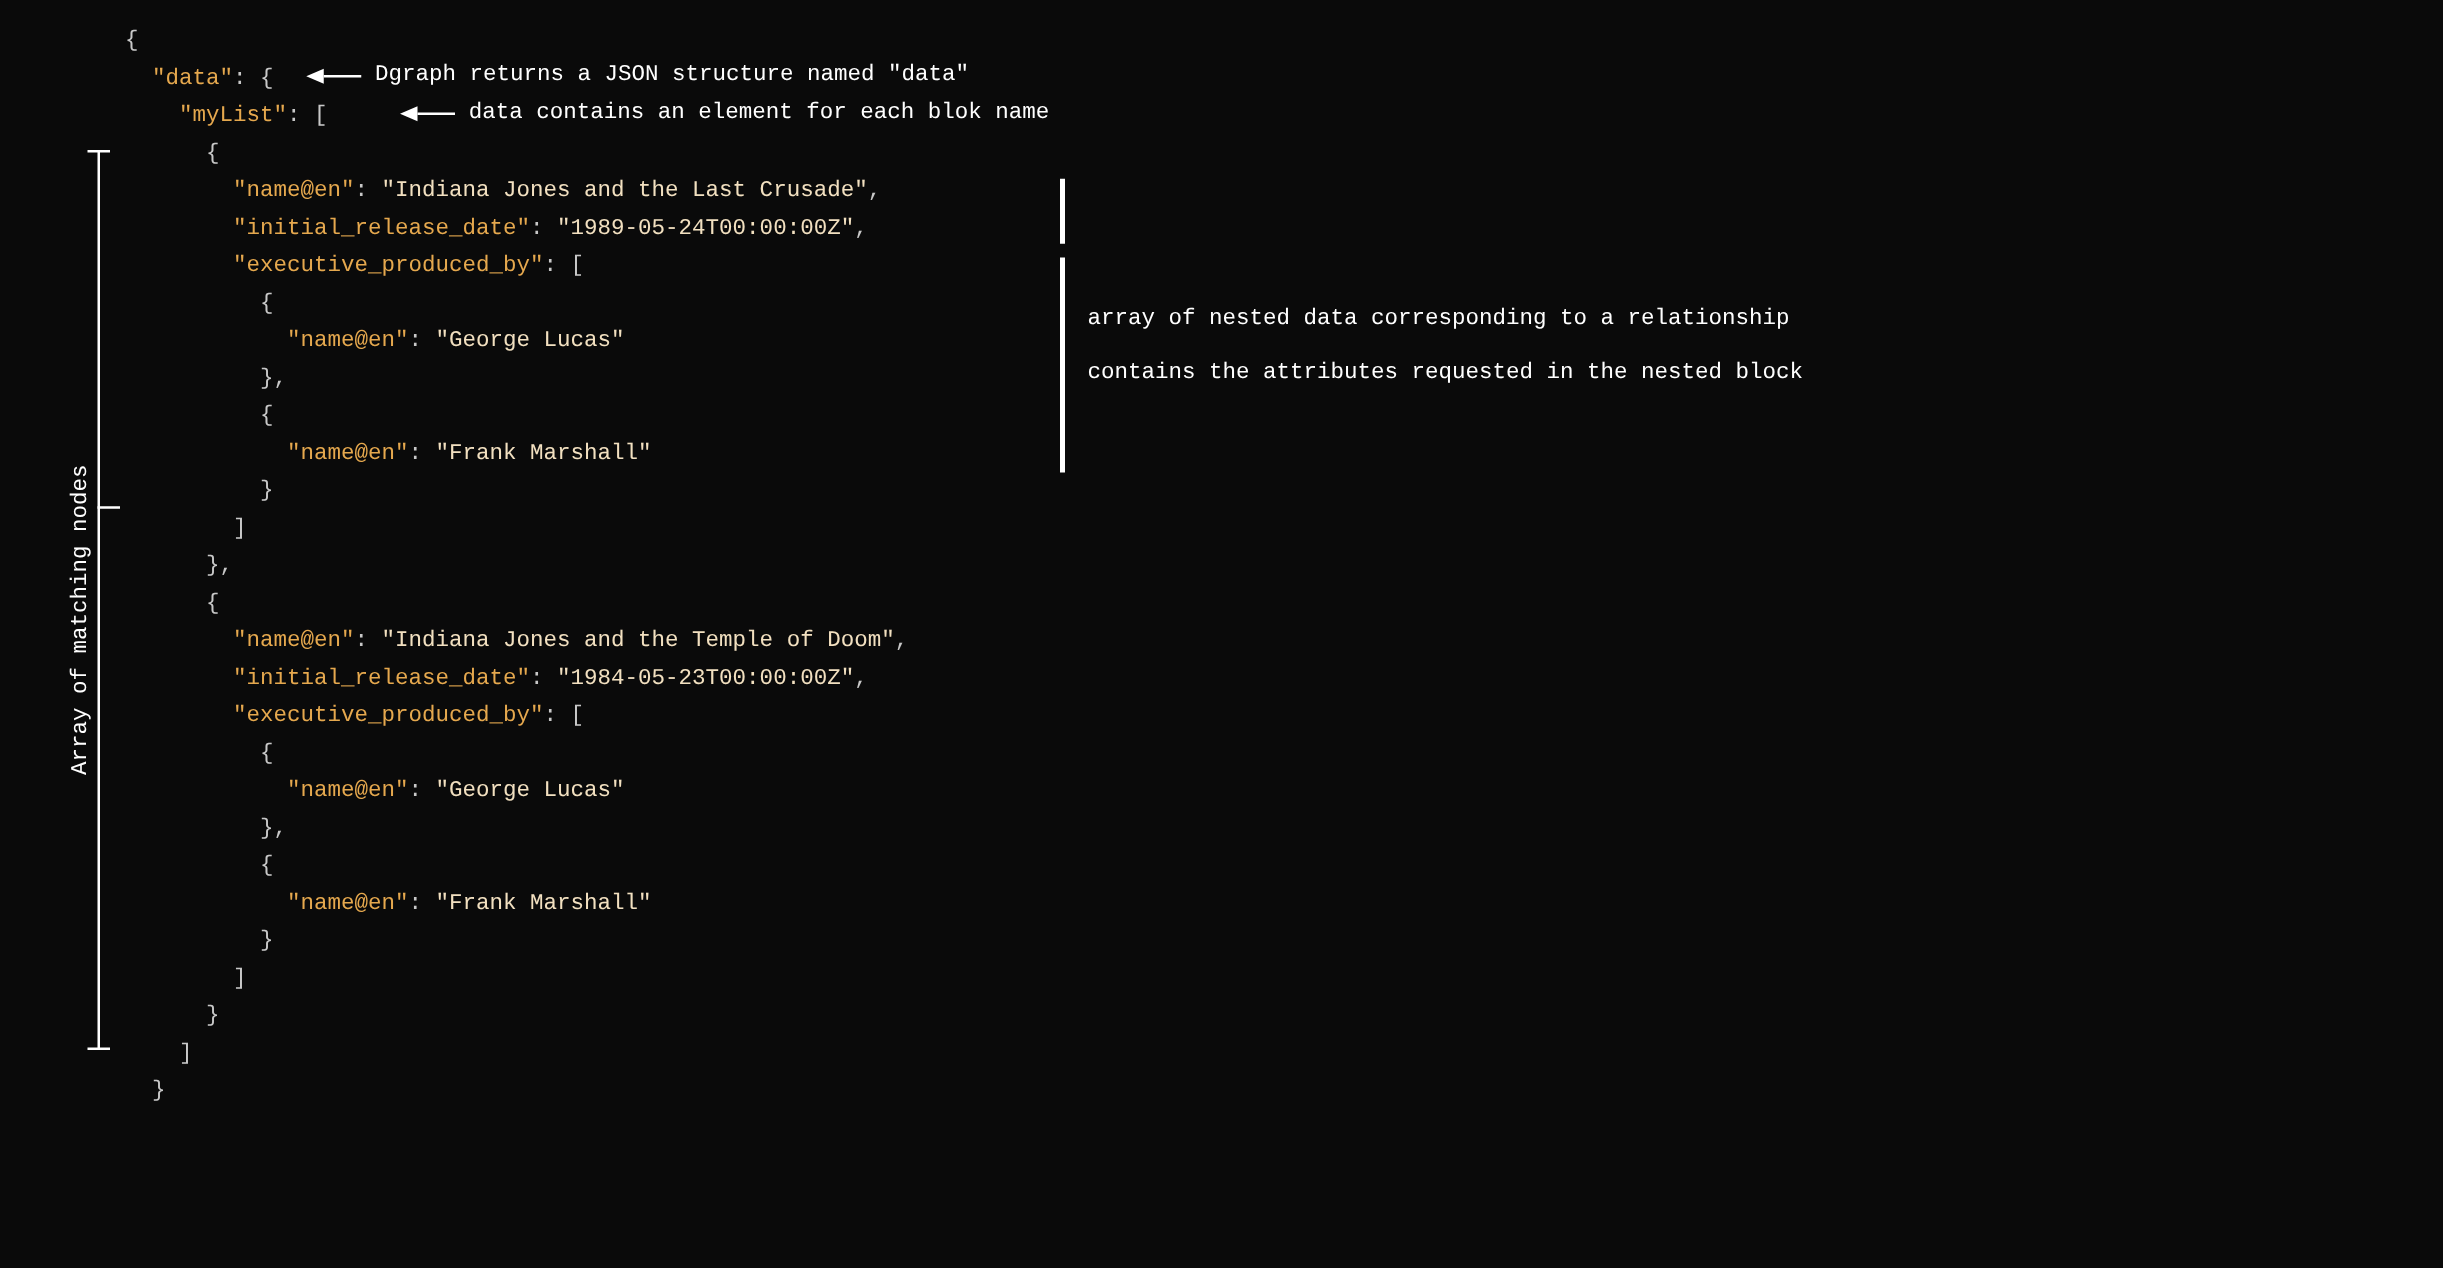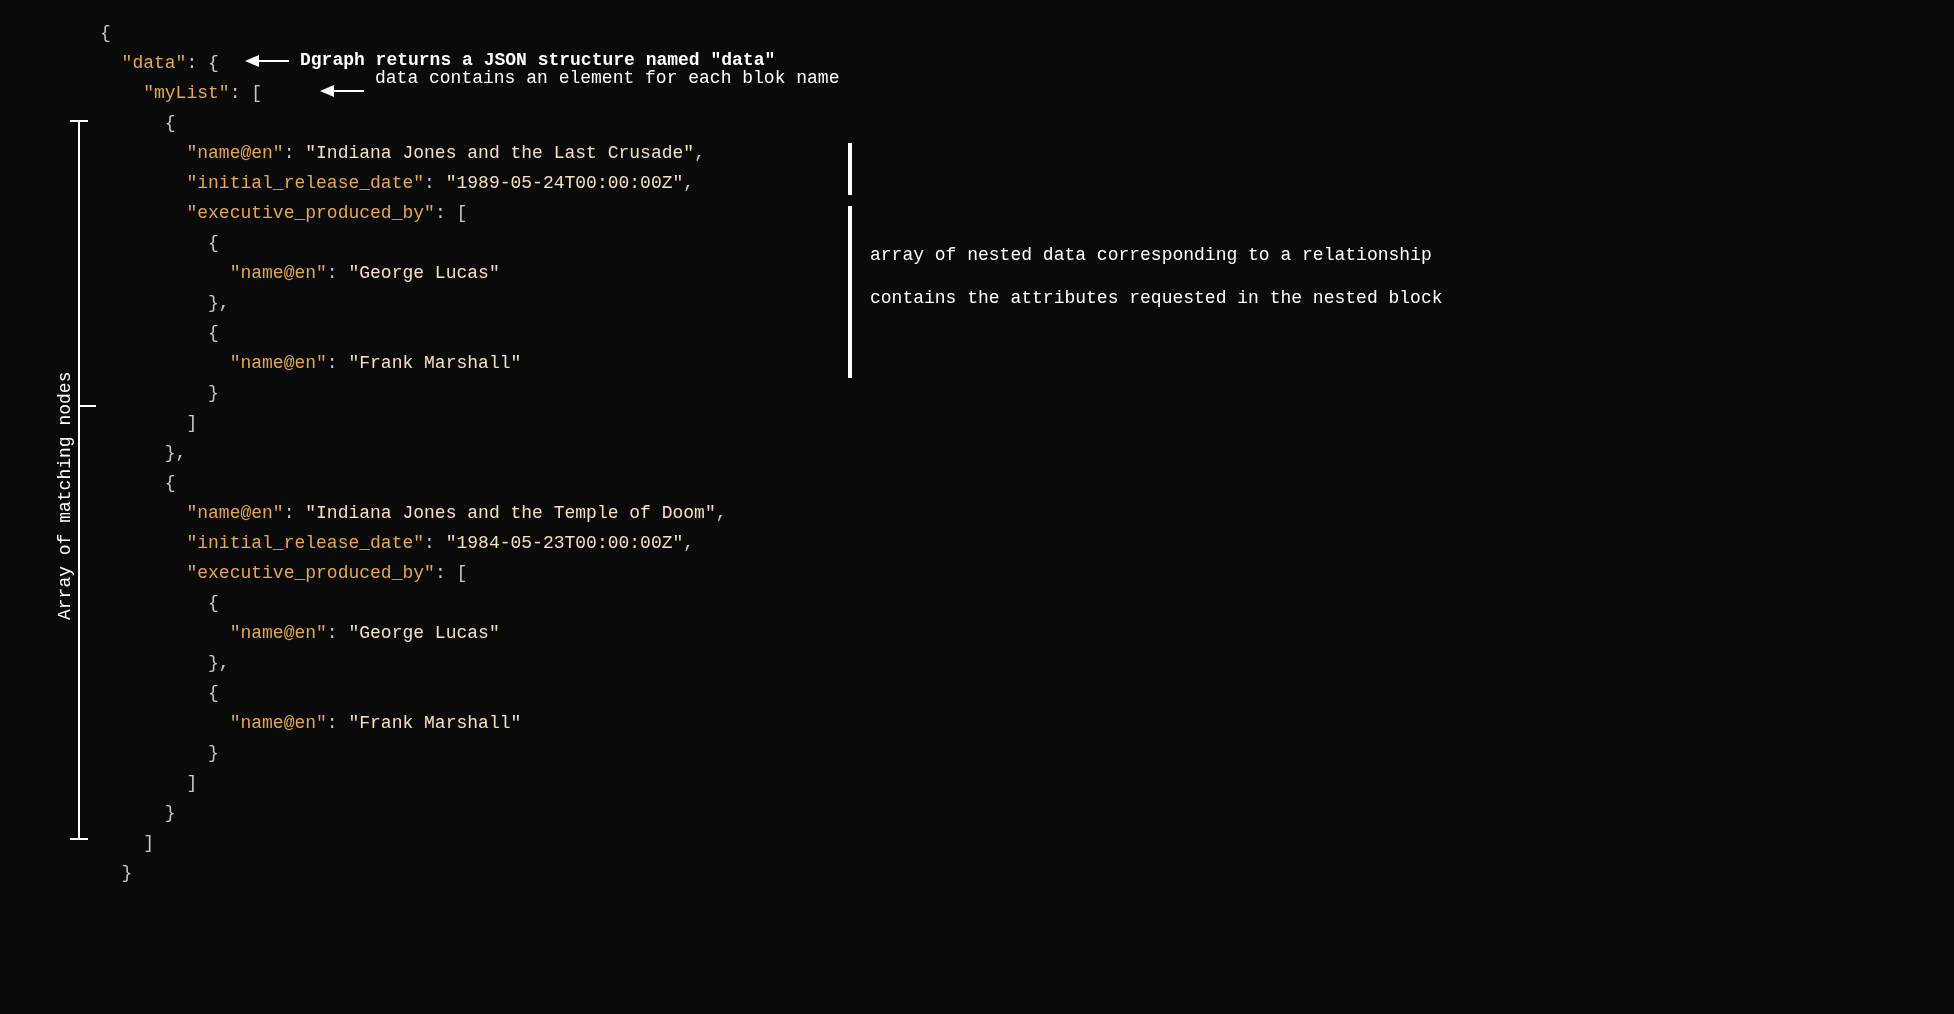--- a/index.html
+++ b/index.html
@@ -96,25 +96,25 @@
           <span class="p">{</span>
             <span class="k">"name@en"</span><span class="p">: </span><span class="s">"Frank Marshall"</span>
           <span class="p">}</span>
         <span class="p">]</span>
       <span class="p">}</span>
     <span class="p">]</span>
   <span class="p">}</span></div>
 
   <div class="arrowhead" style="left:245px; top:55px;"></div>
   <div class="arrowline" style="left:259px; top:60px; width:30px;"></div>
-  <div class="ann" style="left:300px; top:50px;font-weight:bold;">Dgraph returns a JSON structure named "data"</div>
+  <div class="ann" style="left:300px; top:50px;">Dgraph returns a JSON structure named "data"</div>
 
   <div class="arrowhead" style="left:320px; top:85px;"></div>
   <div class="arrowline" style="left:334px; top:90px; width:30px;"></div>
-  <div class="ann" style="left:375px; top:68px;">data contains an element for each blok name</div>
+  <div class="ann" style="left:375px; top:80px;">data contains an element for each blok name</div>
 
   <div class="vbar" style="left:848px; top:143px; height:52px;"></div>
 
   <div class="vbar" style="left:848px; top:206px; height:172px;"></div>
   <div class="ann" style="left:870px; top:288px;">contains the attributes requested in the nested block</div>
   <div class="ann" style="left:870px; top:245px;">array of nested data corresponding to a relationship</div>
 
   <div class="vbar thin" style="left:78px; top:120px; height:720px;"></div>
   <div class="hcap" style="left:70px; top:120px; width:18px;"></div>
   <div class="hcap" style="left:70px; top:838px; width:18px;"></div>

